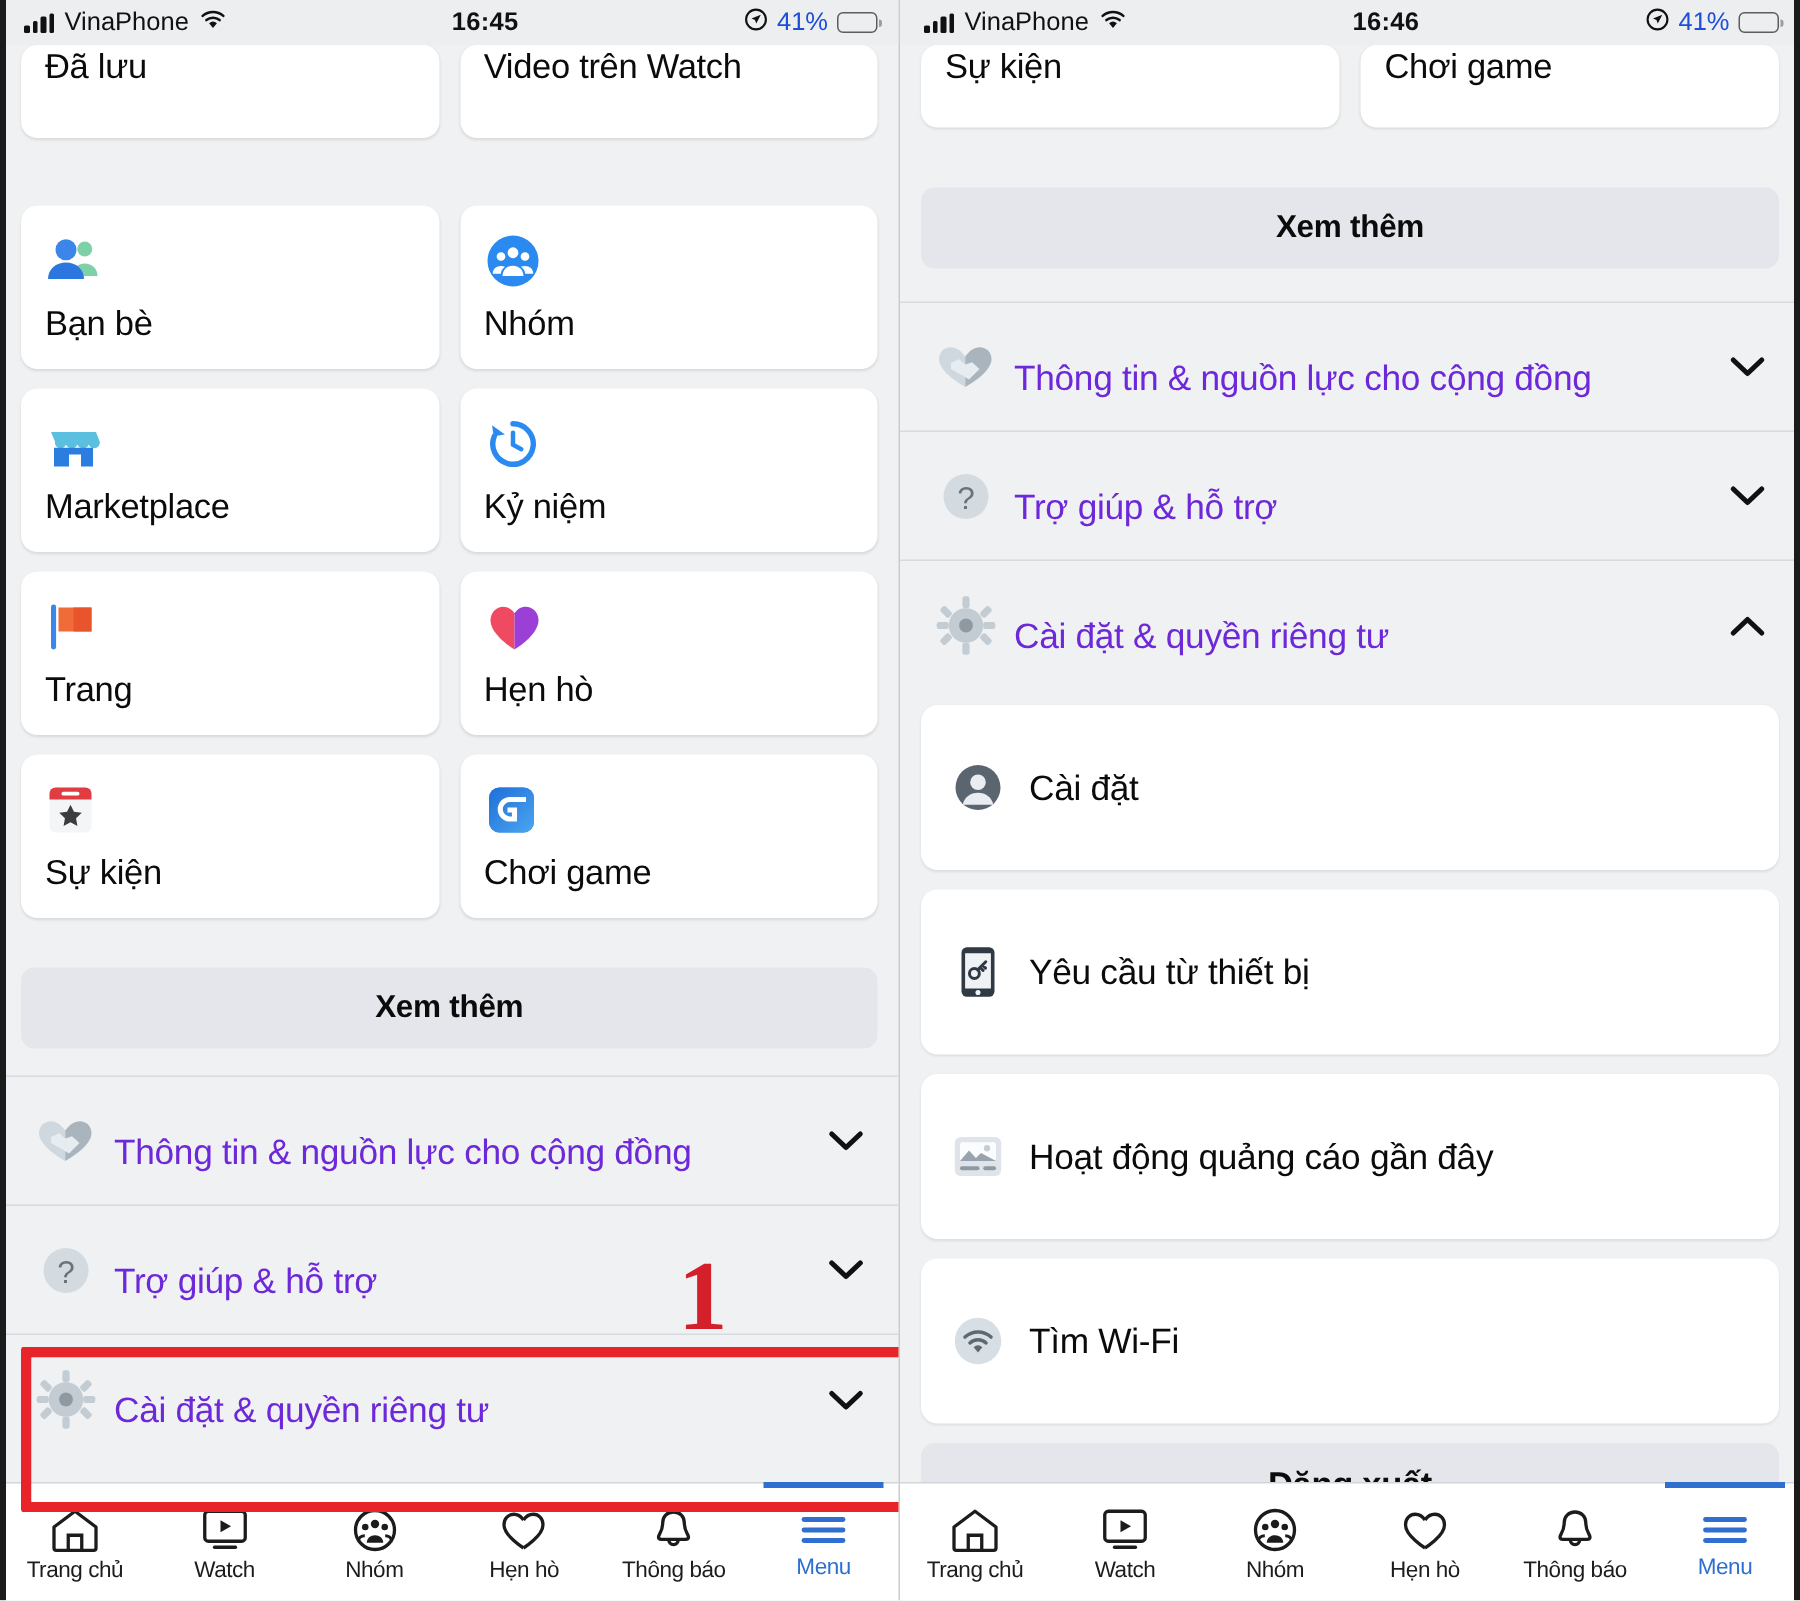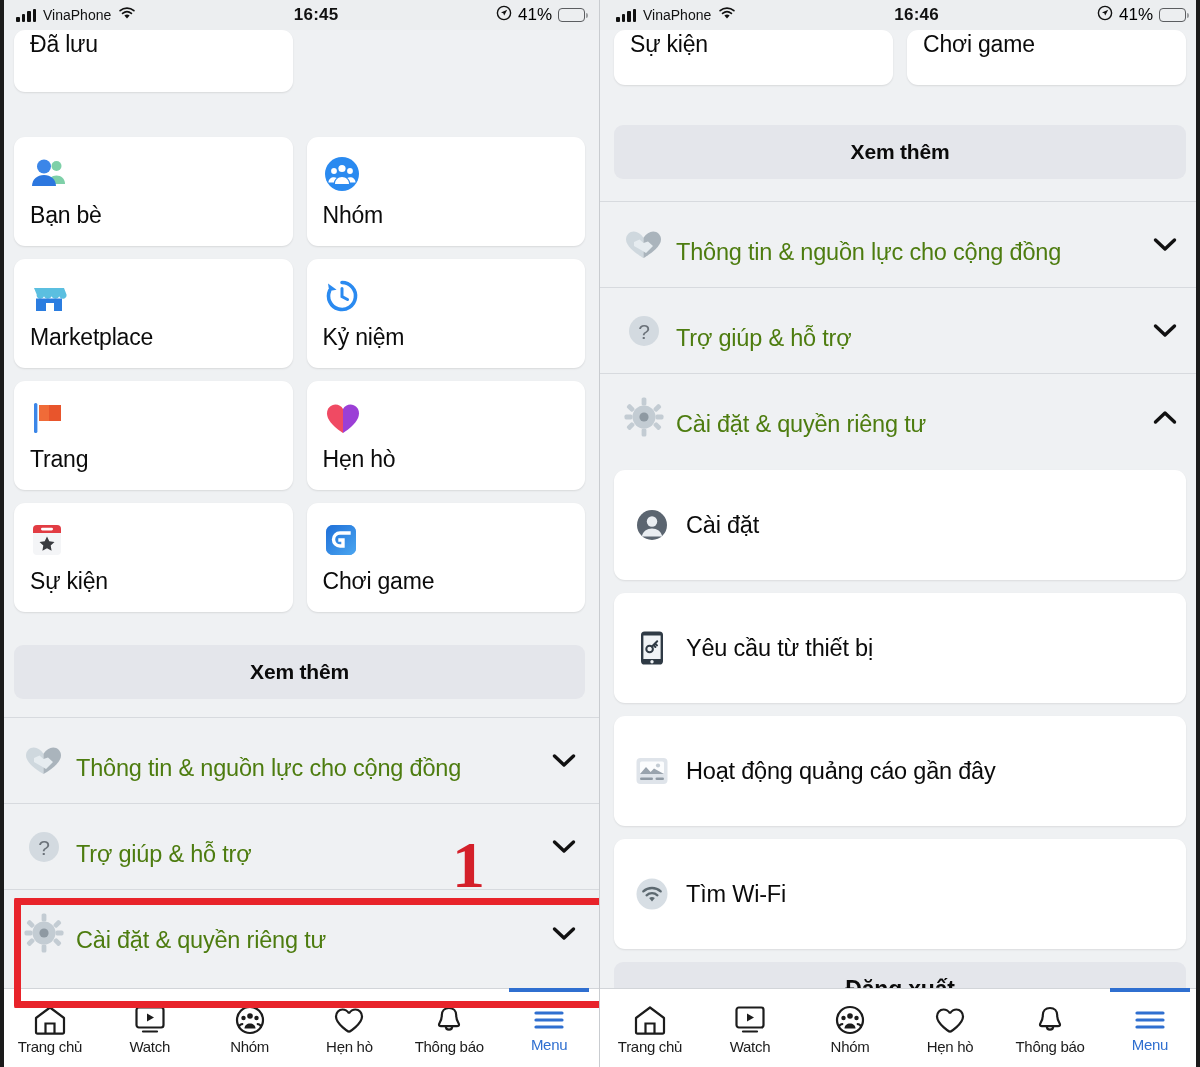--- a/index.html
+++ b/index.html
@@ -28,28 +28,28 @@
   
   .statusbar{
     height:30px;background:#eceef0;
     display:flex;align-items:center;
     padding:0 14px 0 16px;
     box-sizing:border-box;position:relative;z-index:30;
   }
   .sb-left{display:flex;align-items:center;gap:7px;flex:0 0 auto;}
   .sb-center{flex:1;text-align:center;font-size:17px;font-weight:700;color:#111;letter-spacing:.2px;}
   .sb-right{display:flex;align-items:center;gap:6px;flex:0 0 auto;}
-  .carrier{font-size:14px;color:#111;font-weight:400;}
+  .carrier{font-size:17px;color:#111;font-weight:400;}
   .bars{display:flex;align-items:flex-end;gap:2px;height:13px;}
   .bars i{display:block;width:3.5px;background:#111;border-radius:1px;}
   .bars i:nth-child(1){height:5px;}
   .bars i:nth-child(2){height:8px;}
   .bars i:nth-child(3){height:11px;}
   .bars i:nth-child(4){height:13px;}
-  .batt-pct{font-size:17px;color:#000000;}
+  .batt-pct{font-size:17px;color:#1d4ed8;}
   .battery{
     width:27px;height:14px;border:1.6px solid #5b5d60;border-radius:4px;
     position:relative;box-sizing:border-box;padding:1.4px;
   }
   .battery:after{
     content:"";position:absolute;right:-4px;top:4px;width:2.4px;height:5px;
     background:#9b9da0;border-radius:0 2px 2px 0;
   }
   .battery .fill{height:100%;width:44%;background:#f5cb2e;border-radius:2px;}
 
@@ -88,21 +88,21 @@
 
   
   .acc{
     display:flex;align-items:center;
     min-height:86px;padding:10px 18px 10px 18px;
     box-sizing:border-box;position:relative;
     border-bottom:1px solid #d7dade;
   }
   .acc .ic{width:52px;flex:0 0 52px;display:flex;align-items:center;justify-content:center;}
   .acc .txt{
-    flex:1;font-size:23.5px;color:#4d7c0f;font-weight:400;
+    flex:1;font-size:23.5px;color:#6d28d9;font-weight:400;
     line-height:1.22;padding-left:6px;letter-spacing:-.2px;margin-top:15px;
   }
   .chev{width:34px;flex:0 0 34px;display:flex;align-items:center;justify-content:center;}
   .chev svg{display:block;}
 
   
   .subwrap{padding:10px 14px 0 14px;}
   .subcard{
     background:#fff;border-radius:11px;
     box-shadow:0 1px 2px rgba(0,0,0,.09);
@@ -182,20 +182,23 @@
         <span class="batt-pct">41%</span>
         <span class="battery"><span class="fill"></span></span>
       </div>
     </div>
 
     <div class="body">
 
       <div class="grid" style="padding-top:0;">
         <div class="tile cut">
           <span class="lbl">Đã lưu</span>
+        </div>
+        <div class="tile cut">
+          <span class="lbl">Video trên Watch</span>
         </div>
       </div>
 
       <div class="grid" style="margin-top:13px;">
 
         <div class="tile">
           <span class="ic">
             <svg width="40" height="36" viewBox="0 0 40 36">
               <circle cx="26.5" cy="10" r="5" fill="#7ed0a8"></circle>
               <path d="M18 28c0-5 3.8-8.4 8.5-8.4S35 23 35 28z" fill="#7ed0a8"></path>

